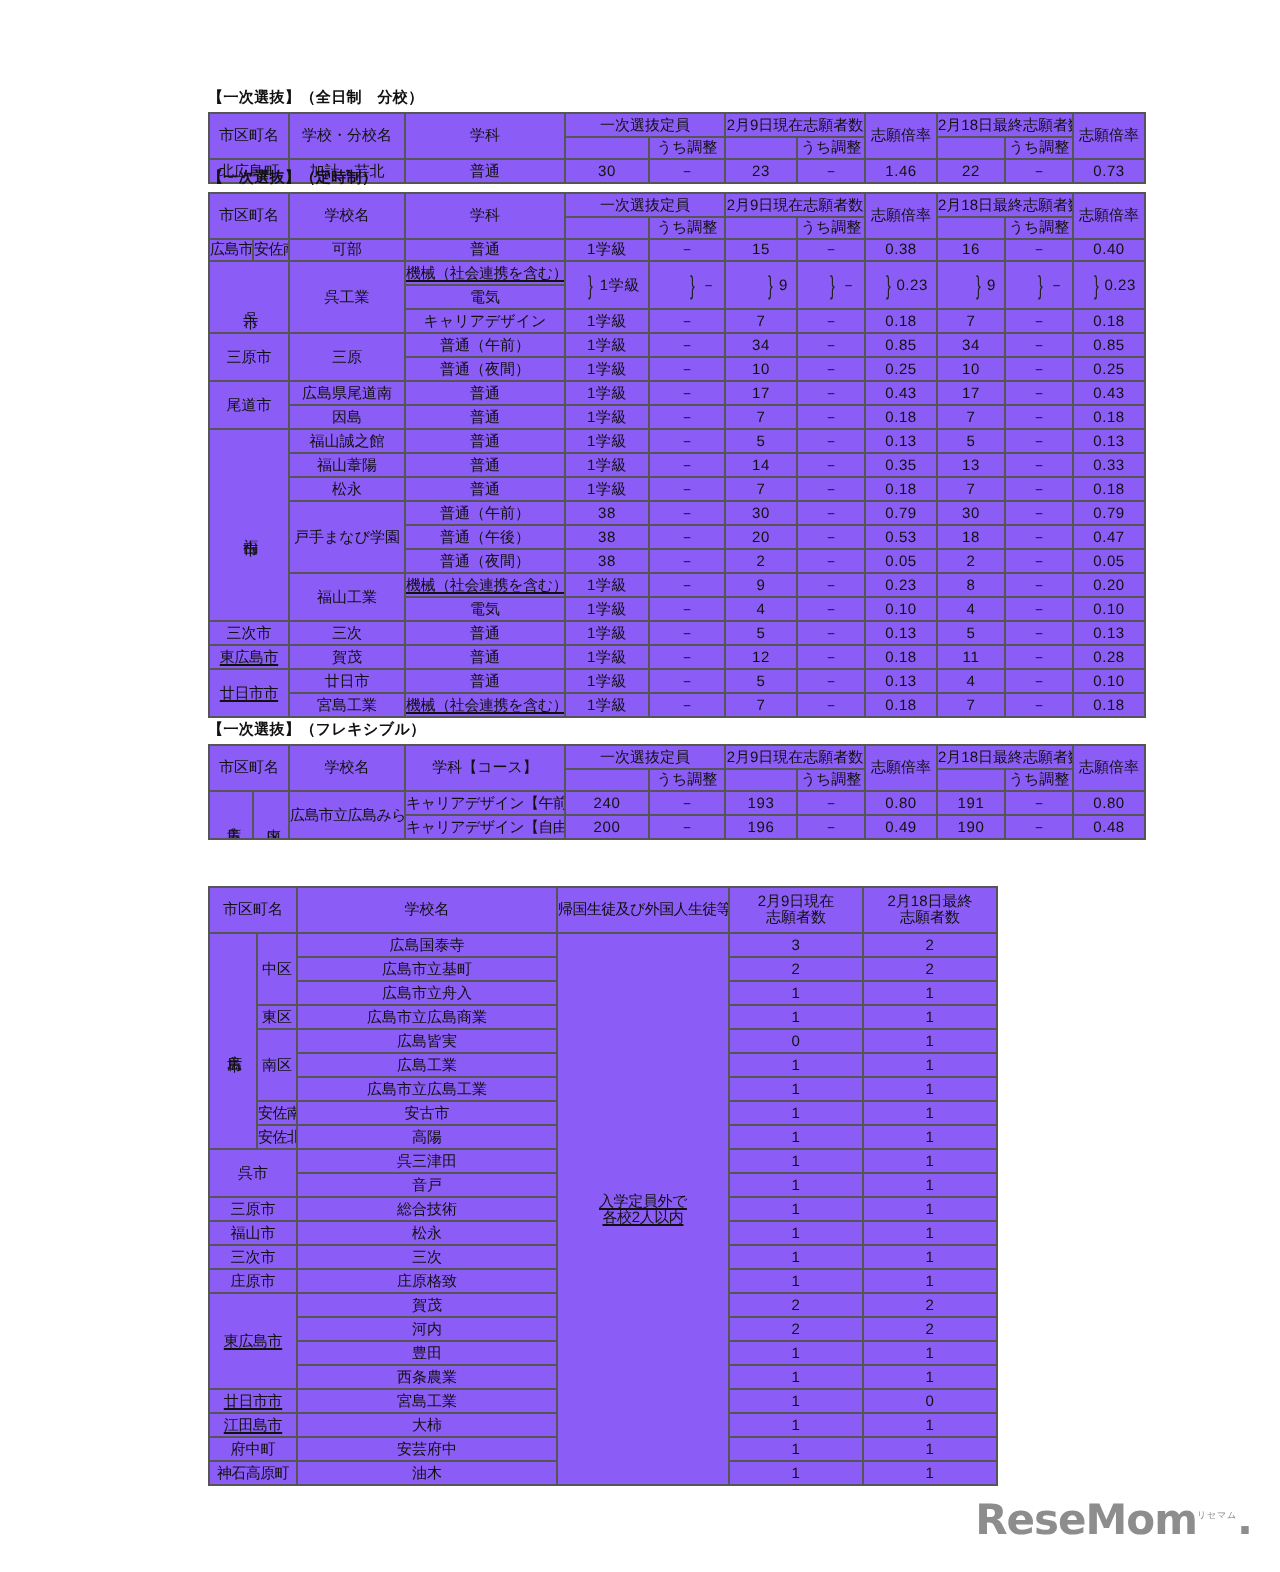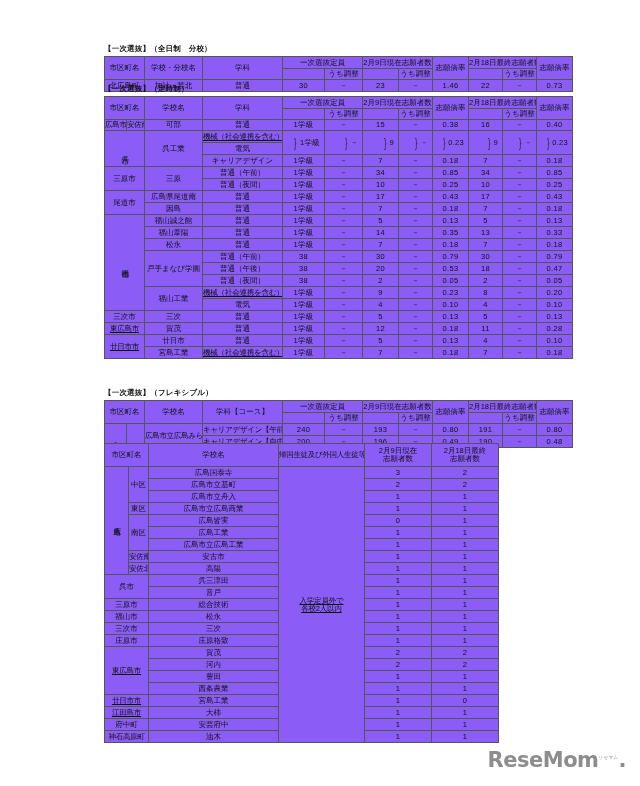--- a/index.html
+++ b/index.html
@@ -462,21 +462,21 @@
         <td class="dash">－</td>
         <td class="num">0.18</td>
         <td class="num">7</td>
         <td class="dash">－</td>
         <td class="num">0.18</td>
       </tr>
     </tbody>
       </table>
   </div>
 
-  <div class="section" style="left:104px;top:360px;margin-top:28px;">
+  <div class="section" style="left:104px;top:360px;">
     <div class="sec-title">【一次選抜】（フレキシブル）</div>
     <table class="grid" id="t3" style="width:434px;">
       <colgroup>
         <col style="width:22px">
           <col style="width:18px">
         <col style="width:58px">
           <col style="width:80px">
         <col style="width:42px">
           <col style="width:38px">
         <col style="width:36px">

